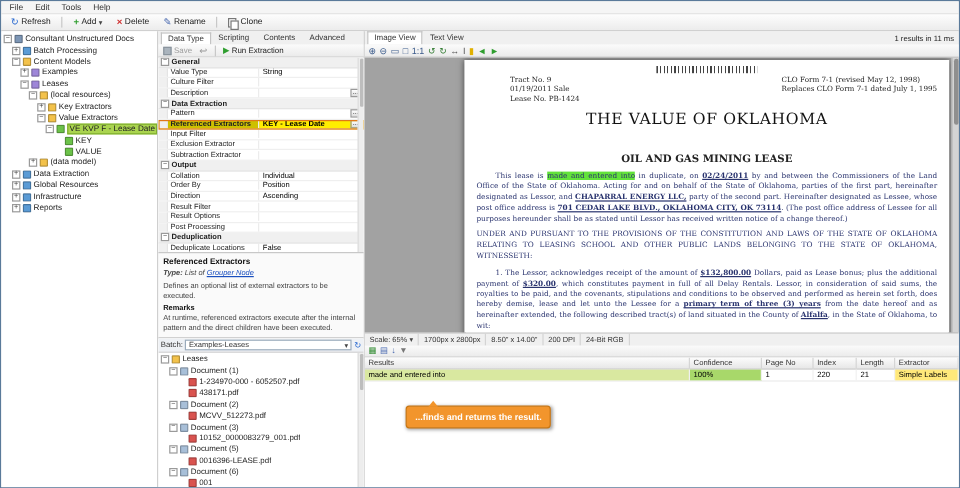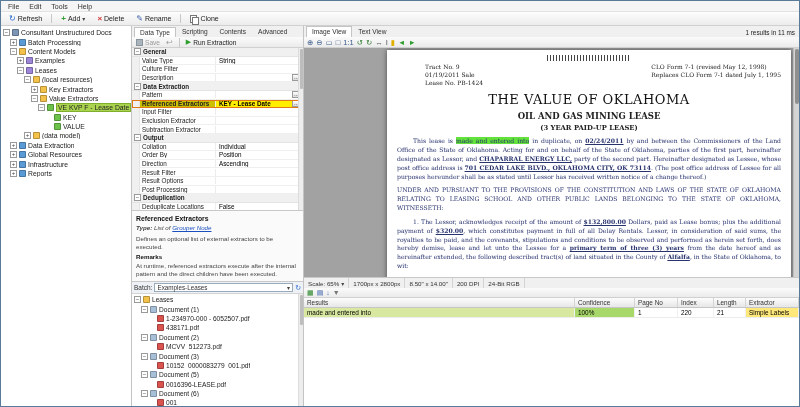--- a/index.html
+++ b/index.html
@@ -112,21 +112,21 @@
   .v-scrollbar .thumb { margin:1px auto 0; width:4px; height:55px; background:#8f8f8f; border-radius:2px; }
 
   .page { position:absolute; left:83px; top:2px; width:404px; height:520px; background:#fff;
     box-shadow:0 0 5px rgba(0,0,0,.55); padding:5px 10px 0 10px;
     font-family:"DejaVu Serif", serif; color:#222; }
   .barcode { width:84px; height:6px; margin:0 auto 2px auto;
     background:repeating-linear-gradient(90deg,#444 0 1px,transparent 1px 3px); }
   .page-refs { display:flex; justify-content:space-between; font-size:6px; line-height:1.35; }
   .ref-left { margin-left:28px; } .ref-right { text-align:left; }
   .doc-title { text-align:center; font-size:13px; letter-spacing:.5px; margin-top:5px; color:#111; }
-  .doc-subtitle { text-align:center; font-size:8.5px; font-weight:bold; margin-top:4px; }
+  .doc-subtitle { text-align:center; font-size:8.5px; font-weight:bold; margin-top:21px; }
   .doc-subtitle2 { text-align:center; font-size:6.8px; font-weight:bold; margin-top:3px; }
   .doc-para { font-size:6.1px; line-height:1.45; text-align:justify; color:#29336e; margin-top:5px; }
   .doc-para.indent { text-indent:16px; }
   .doc-para.tract { font-weight:bold; text-indent:10px; }
   .seg-highlight { background:#62e23a; }
   .seg-bold-underline { font-weight:bold; text-decoration:underline; }
 
   .scale-bar { height:11px; background:#f0f0f0; border-top:1px solid #c8c8c8; display:flex;
     align-items:center; font-size:6.2px; color:#333; flex:none; }
   .scale-cell { padding:0 4px; border-right:1px solid #d4d4d4; height:100%; display:flex;
@@ -517,21 +517,20 @@
                 <div>01/19/2011 Sale</div>
                 <div>Lease No. PB-1424</div>
               </div>
             <div class="ref-right" id="ref-right">
                 <div>CLO Form 7-1 (revised May 12, 1998)</div>
                 <div>Replaces CLO Form 7-1 dated July 1, 1995</div>
               </div>
           </div>
           <div class="doc-title">THE VALUE OF OKLAHOMA</div>
           <div class="doc-subtitle">OIL AND GAS MINING LEASE</div>
-          <div class="doc-subtitle2">(3 YEAR PAID-UP LEASE)</div>
           <div id="doc-paragraphs">
               <div class="doc-para indent"><span>This lease is </span><span class="seg-highlight">made and entered into</span><span> in duplicate, on </span><span class="seg-bold-underline">02/24/2011</span><span> by and between the Commissioners of the Land Office of the State of Oklahoma. Acting for and on behalf of the State of Oklahoma, parties of the first part, hereinafter designated as Lessor, and </span><span class="seg-bold-underline">CHAPARRAL ENERGY LLC,</span><span> party of the second part. Hereinafter designated as Lessee, whose post office address is </span><span class="seg-bold-underline">701 CEDAR LAKE BLVD., OKLAHOMA CITY, OK 73114</span><span>. (The post office address of Lessee for all purposes hereunder shall be as stated until Lessor has received written notice of a change thereof.)</span></div>
               <div class="doc-para"><span>UNDER AND PURSUANT TO THE PROVISIONS OF THE CONSTITUTION AND LAWS OF THE STATE OF OKLAHOMA RELATING TO LEASING SCHOOL AND OTHER PUBLIC LANDS BELONGING TO THE STATE OF OKLAHOMA, WITNESSETH:</span></div>
               <div class="doc-para indent"><span>1.   The Lessor, acknowledges receipt of the amount of </span><span class="seg-bold-underline">$132,800.00</span><span> Dollars, paid as Lease bonus; plus the additional payment of </span><span class="seg-bold-underline">$320.00</span><span>, which constitutes payment in full of all Delay Rentals.  Lessor, in consideration of said sums, the royalties to be paid, and the covenants, stipulations and conditions to be observed and performed as herein set forth, does hereby demise, lease and let unto the Lessee for a </span><span class="seg-bold-underline">primary term of three (3) years</span><span> from the date hereof and as hereinafter extended, the following described tract(s) of land situated in the County of </span><span class="seg-bold-underline">Alfalfa</span><span>, in the State of Oklahoma, to wit:</span></div>
               <div class="doc-para tract"><span>NW/4, less and except the Hunton formation (All M.R.), Sec. 33-26N-12WIM</span></div>
             </div>
         </div>
         <div class="v-scrollbar">
             <div class="thumb"></div>
           </div>
@@ -566,14 +565,15 @@
             <span class="rt-cell" style="width: 60px; background: rgb(168, 216, 106);">100%</span>
             <span class="rt-cell" style="width: 43px;">1</span>
             <span class="rt-cell" style="width: 36px;">220</span>
             <span class="rt-cell" style="width: 32px;">21</span>
             <span class="rt-cell" style="width: 53px; background: rgb(255, 232, 122);">Simple Labels</span>
           </div>
         </div>
     </div>
   </div>
 
+  <div class="callout" id="callout2">...finds and returns the result.</div>
 
 </div>
 
 </body></html>

